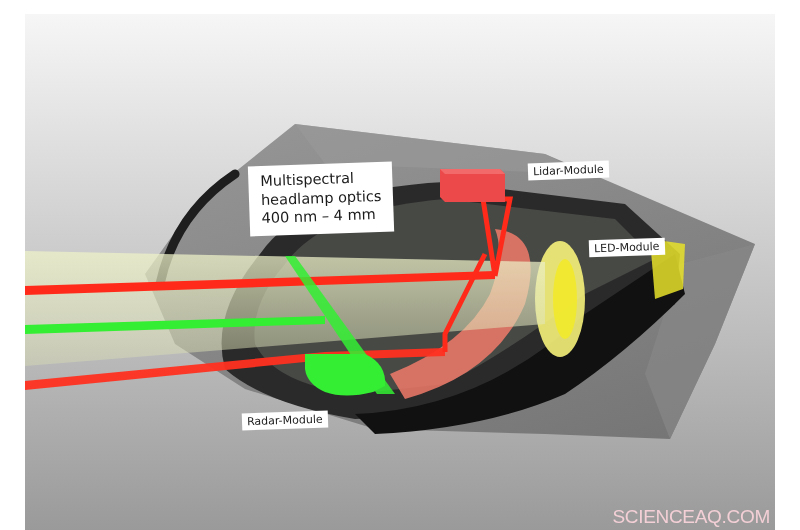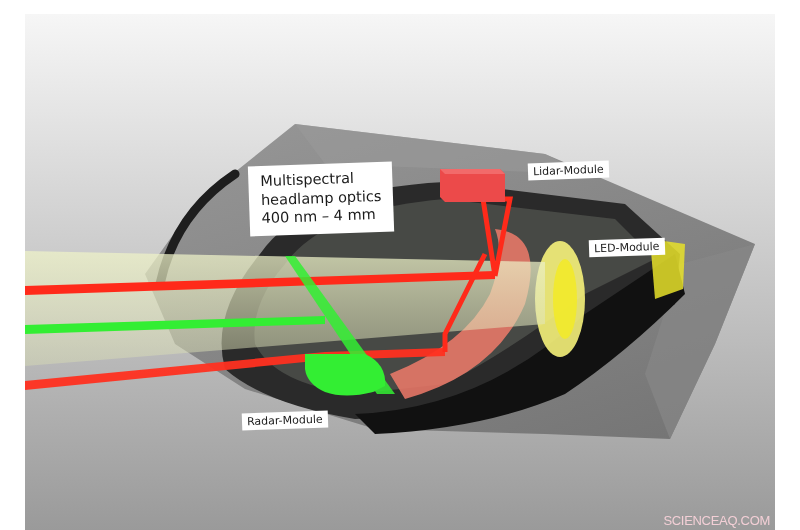--- a/index.html
+++ b/index.html
@@ -5,21 +5,21 @@
     html, body { margin:0; padding:0; background:#ffffff; }
     body { width:800px; height:530px; position:relative; overflow:hidden;
            font-family:"Liberation Sans", "DejaVu Sans", sans-serif; }
     #scene { position:absolute; left:25px; top:14px; width:750px; height:516px; }
     #scene svg { position:absolute; left:0; top:0; }
     .label { position:absolute; background:#ffffff; color:#1a1a1a;
              font-family:"DejaVu Sans", "Liberation Sans", sans-serif;
              line-height:1.2; white-space:nowrap; }
     .label.small { font-size:11px; padding:2px 5px; }
     .label.main { font-size:14.5px; padding:6px 12px 8px 12px; white-space:pre-line; line-height:1.28; }
-    .watermark { position:absolute; right:30px; bottom:2px; font-size:13px;
+    .watermark { position:absolute; right:30px; bottom:2px; font-size:19px;
                  color:#f3cfd6; letter-spacing:-0.3px;
                  font-family:"Liberation Sans", sans-serif; }
   </style>
 </head>
 <body>
 
 <div id="scene">
   <svg width="750" height="516" viewBox="0 0 750 516">
     <defs>
       <linearGradient id="bg" x1="0" y1="0" x2="0" y2="1">

